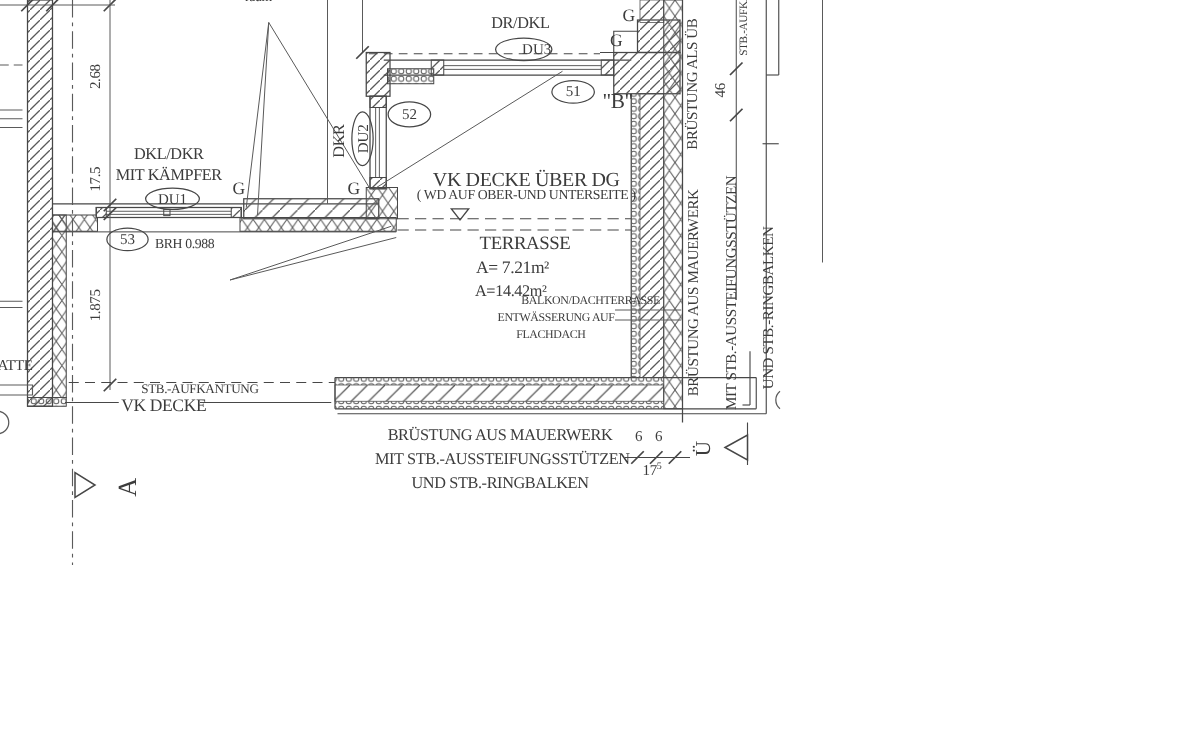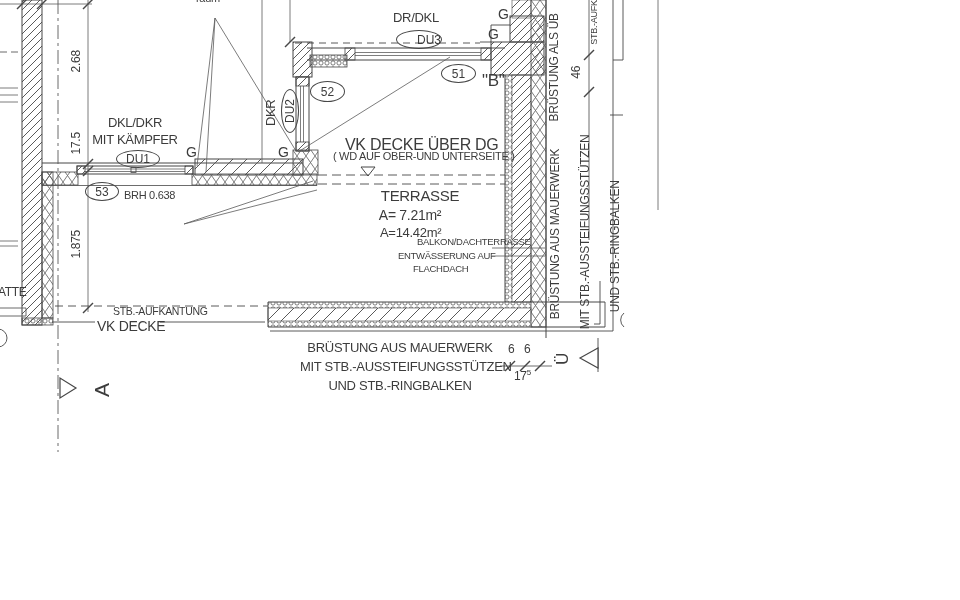--- a/index.html
+++ b/index.html
@@ -1,17 +1,17 @@
 <!DOCTYPE html>
 <html><head>
 <meta charset="utf-8">
 <style>
   html,body{margin:0;padding:0;background:#fff;}
   #sheet{position:relative;width:960px;height:529px;background:#fff;overflow:hidden;
-         font-family:Liberation Sans, sans-serif;color:#3c3c3c;}
+         font-family:Liberation Serif, serif;color:#3c3c3c;}
   #lines{position:absolute;left:0;top:0;z-index:1;}
   .t{position:absolute;z-index:3;white-space:nowrap;letter-spacing:-0.3px;line-height:1.05;}
   .c{text-align:center;}
   .rot{transform:rotate(-90deg);}
   .oval{position:absolute;z-index:3;border:1.3px solid #474747;border-radius:50%;
         display:flex;align-items:center;justify-content:center;font-size:12px;background:transparent;}
 </style>
 </head>
 <body>
 
@@ -168,21 +168,21 @@
   <div class="oval" style="left:85px;top:182px;width:32px;height:17px;">
       <span>53</span>
     </div>
   <div class="t" style="left:482px;top:72px;font-size:17px;">"B"</div>
 
   <div class="t c" style="left:80px;top:116px;width:110px;font-size:13px;">DKL/DKR</div>
   <div class="t c" style="left:80px;top:133px;width:110px;font-size:13px;">MIT KÄMPFER</div>
   <div class="oval" style="left:116px;top:150px;width:42px;height:16px;">
       <span>DU1</span>
     </div>
-  <div class="t" style="left:124px;top:190px;font-size:11px;">BRH 0.638</div>
+  <div class="t" style="left:124px;top:190px;font-size:11px;">BRH 0.988</div>
 
   <div class="t rot" style="left:251px;top:106px;width:40px;font-size:13px;text-align:center;">DKR</div>
   <div class="oval rot" style="left:268px;top:102px;width:42px;height:16px;">
       <span>DU2</span>
     </div>
 
   <div class="t rot" style="left:58px;top:55px;width:36px;font-size:12px;text-align:center;">2.68</div>
   <div class="t rot" style="left:58px;top:137px;width:36px;font-size:12px;text-align:center;">17.5</div>
   <div class="t rot" style="left:54px;top:238px;width:44px;font-size:12px;text-align:center;">1.875</div>
 

